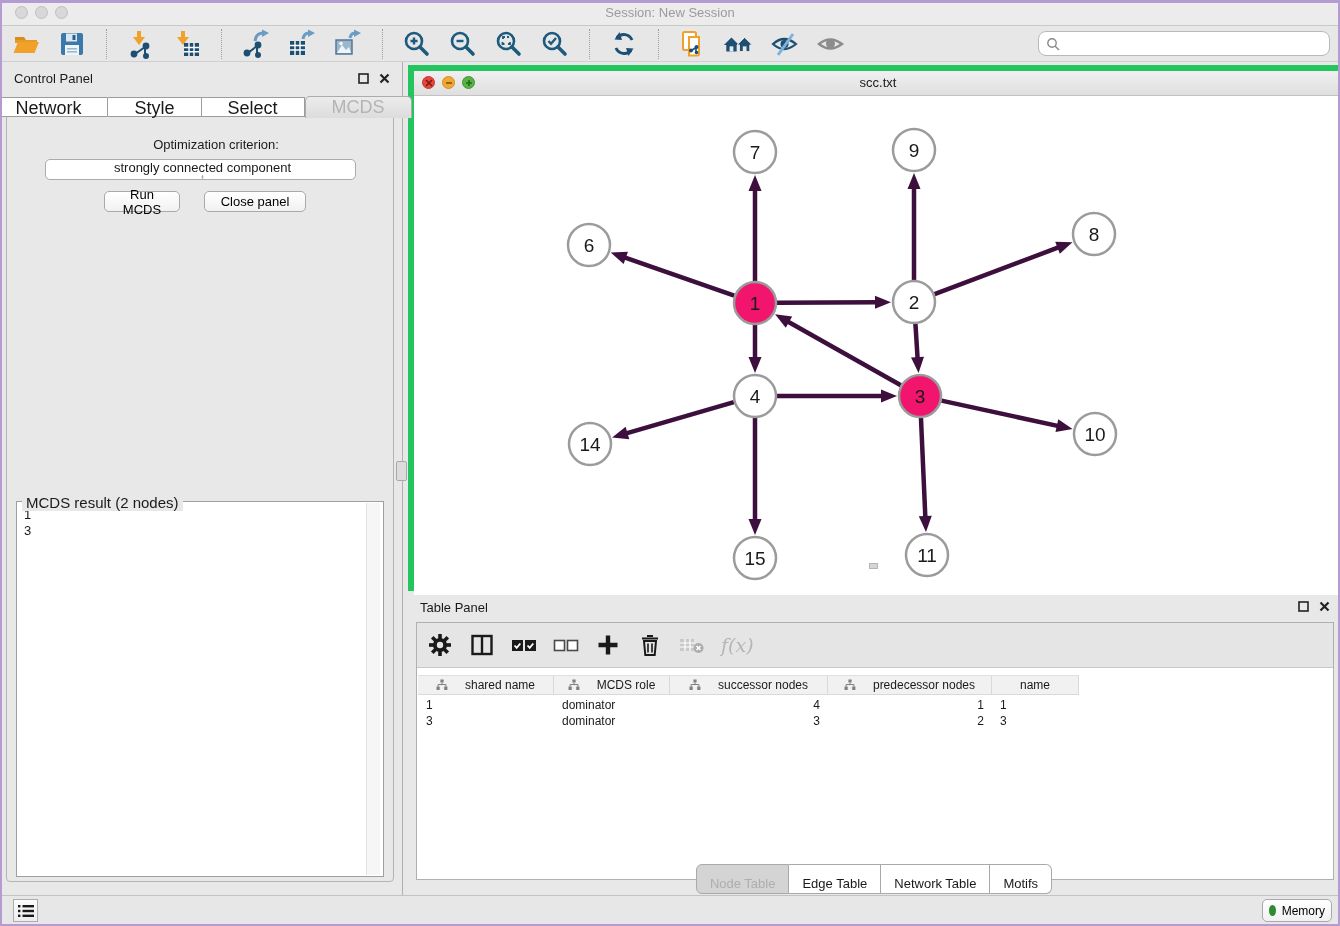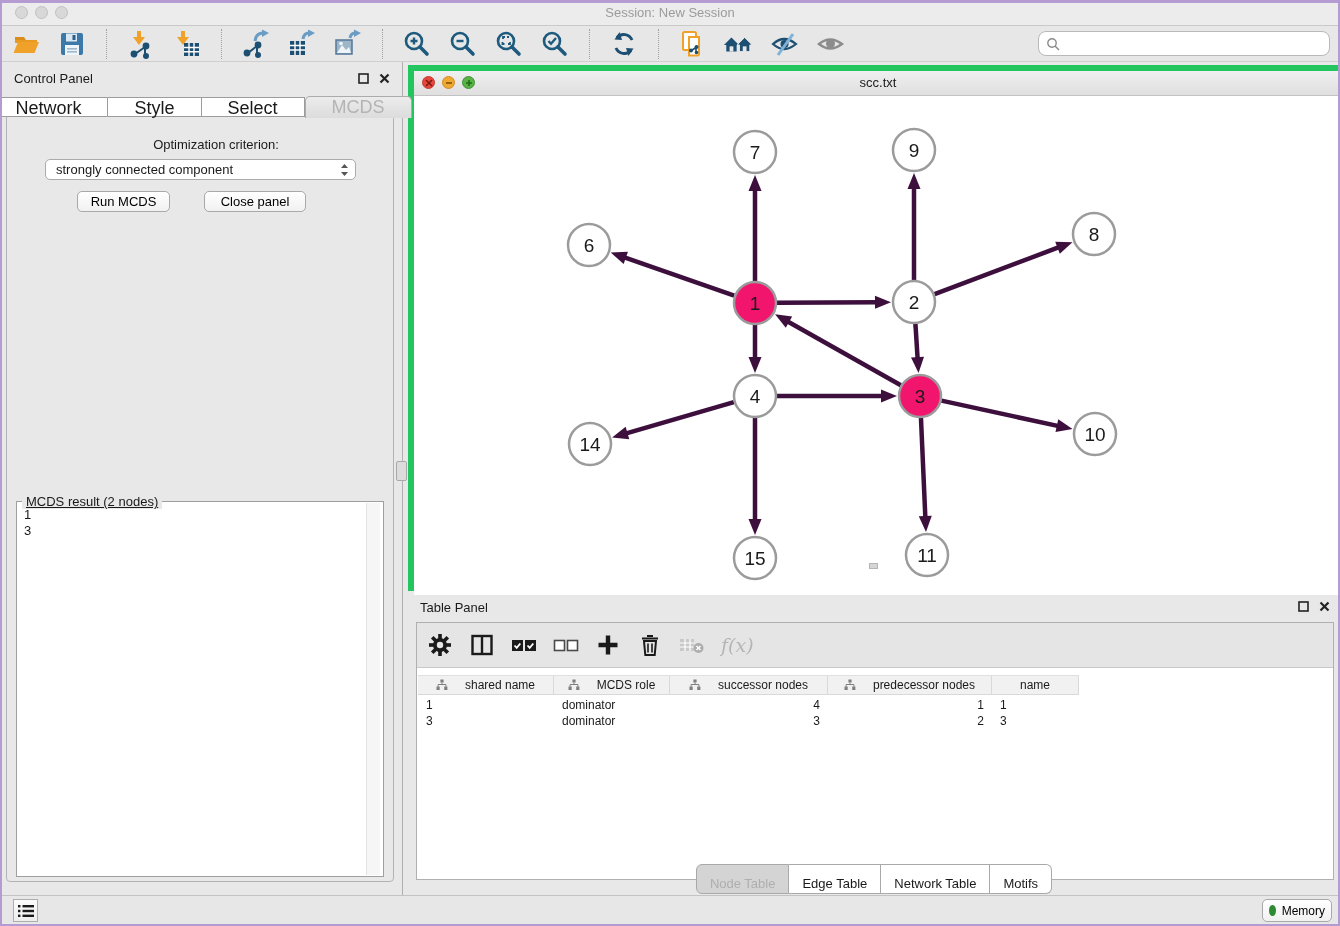--- a/index.html
+++ b/index.html
@@ -27,28 +27,28 @@
   #cp-header-title{left:14px;top:71px;font-size:13px;}
   .panel-mini-icons{display:flex;gap:10px;align-items:center;}
   #cp-body{left:6px;top:114px;width:388px;height:768px;border:1px solid #b3b3b3;border-radius:4px;background:#e8e8e8;}
   #cp-tabs{left:0;top:97px;width:400px;display:flex;justify-content:center;z-index:5;}
   .ctab{height:20px;padding:0 26px;font-size:18px;line-height:20px;background:#fff;border:1px solid #9c9c9c;border-left:none;cursor:default;}
   .ctab:first-child{border-left:1px solid #9c9c9c;border-top-left-radius:5px;border-bottom-left-radius:2px;}
   .ctab.selected{background:linear-gradient(#ececec,#dcdcdc);color:#b4b4b4;border-radius:5px 5px 0 0;
     border:1px solid #ababab;border-bottom:none;height:22px;margin-top:-1px;}
   #opt-label{left:16px;top:137px;width:400px;text-align:center;font-size:13px;}
   #criterion-select{left:45px;top:159px;width:311px;height:21px;background:#fff;border:1px solid #ababab;border-radius:5px;
-    display:flex;align-items:center;padding:0 6px 0 10px;font-size:13px;cursor:default;}
+    display:flex;align-items:center;padding:0 6px 0 10px;font-size:13px;cursor:default;flex-direction:column;}
   #criterion-select .grow{flex:1;}
   .btn{background:linear-gradient(#ffffff,#f1f1f1);border:1px solid #a9a9a9;border-radius:5px;font-size:13px;
     display:flex;align-items:center;justify-content:center;cursor:default;font-family:inherit;}
-  #run-btn{left:77px;top:191px;width:93px;height:21px;}
+  #run-btn{left:104px;top:191px;width:76px;height:21px;}
   #close-panel-btn{left:204px;top:191px;width:102px;height:21px;}
   #result-group{left:16px;top:501px;width:368px;height:376px;border:1px solid #9f9f9f;background:#fff;}
-  #result-label{left:22px;top:494px;background:#e8e8e8;padding:0 4px;font-size:13px;z-index:3;text-decoration:underline;}
+  #result-label{left:22px;top:494px;background:#e8e8e8;padding:0 4px;font-size:15px;z-index:3;}
   #result-lines{left:24px;top:507px;font-size:13px;line-height:15.5px;}
   #result-scroll{left:366px;top:503px;width:14px;height:372px;background:#f6f6f6;border-left:1px solid #e3e3e3;}
   #v-divider{left:402px;top:62px;width:1px;height:833px;background:#b0b0b0;}
   #v-divider-handle{left:396px;top:461px;width:11px;height:20px;background:#dcdcdc;border:1px solid #a8a8a8;border-radius:2px;}
   
   #net-window{left:408px;top:65px;width:930px;height:526px;border:6px solid #22c55e;background:#fff;}
   #net-titlebar{left:0;top:0;width:928px;height:25px;background:linear-gradient(#f0f0f0,#dfdfdf);border-bottom:1px solid #c2c2c2;}
   #net-title{left:0;top:4px;width:928px;text-align:center;font-size:13px;}
   .mac-dot{width:13px;height:13px;border-radius:50%;top:5px;display:flex;align-items:center;justify-content:center;}
   #net-canvas{left:0;top:25px;width:928px;height:499px;background:#fff;}

